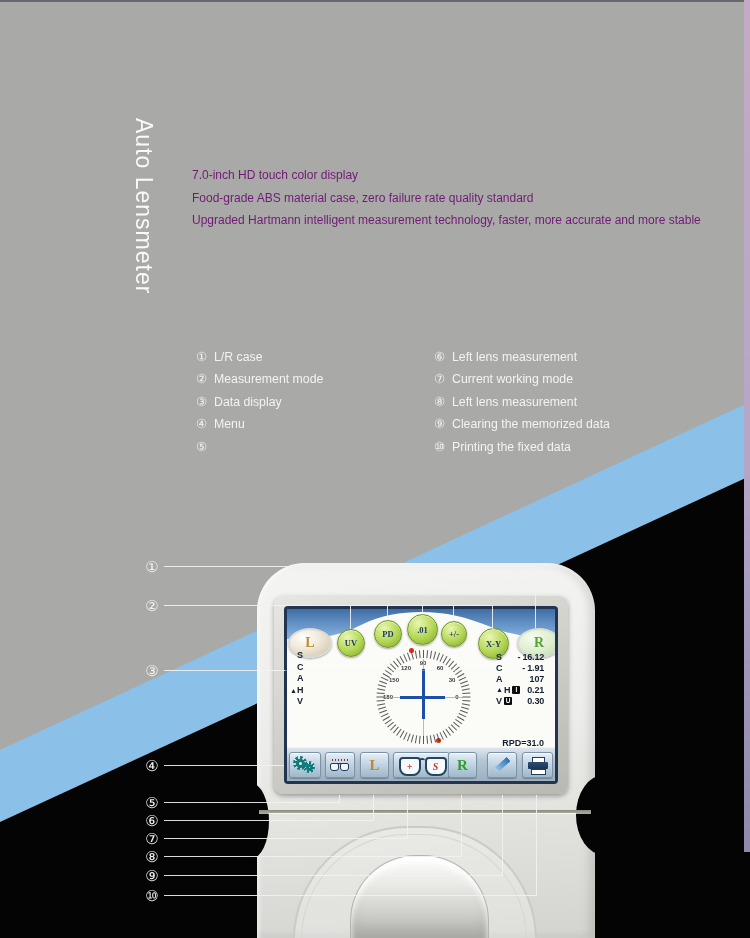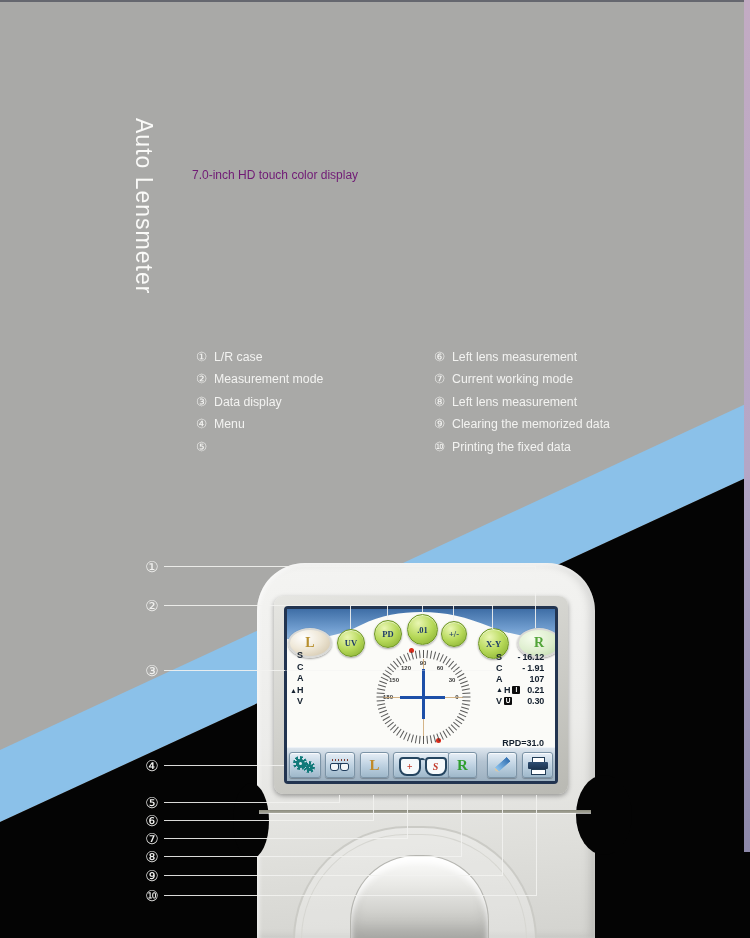--- a/index.html
+++ b/index.html
@@ -128,20 +128,22 @@
 
   <div class="abs band-blue"></div>
   <div class="abs bg-black"></div>
   <div class="abs top-edge"></div>
   <div class="abs edge-strip"></div>
 
   <div class="abs vtitle">Auto Lensmeter</div>
 
   <div class="abs features">
     <div>7.0-inch HD touch color display</div>
+    <div>Food-grade ABS material case, zero failure rate quality standard</div>
+    <div>Upgraded Hartmann intelligent measurement technology, faster, more accurate and more stable</div>
   </div>
 
   <ul class="abs legend legend-left">
     <li><span class="circ">①</span><span>L/R case</span></li>
     <li><span class="circ">②</span><span>Measurement mode</span></li>
     <li><span class="circ">③</span><span>Data display</span></li>
     <li><span class="circ">④</span><span>Menu</span></li>
     <li><span class="circ">⑤</span></li>
   </ul>
   <ul class="abs legend legend-right">

